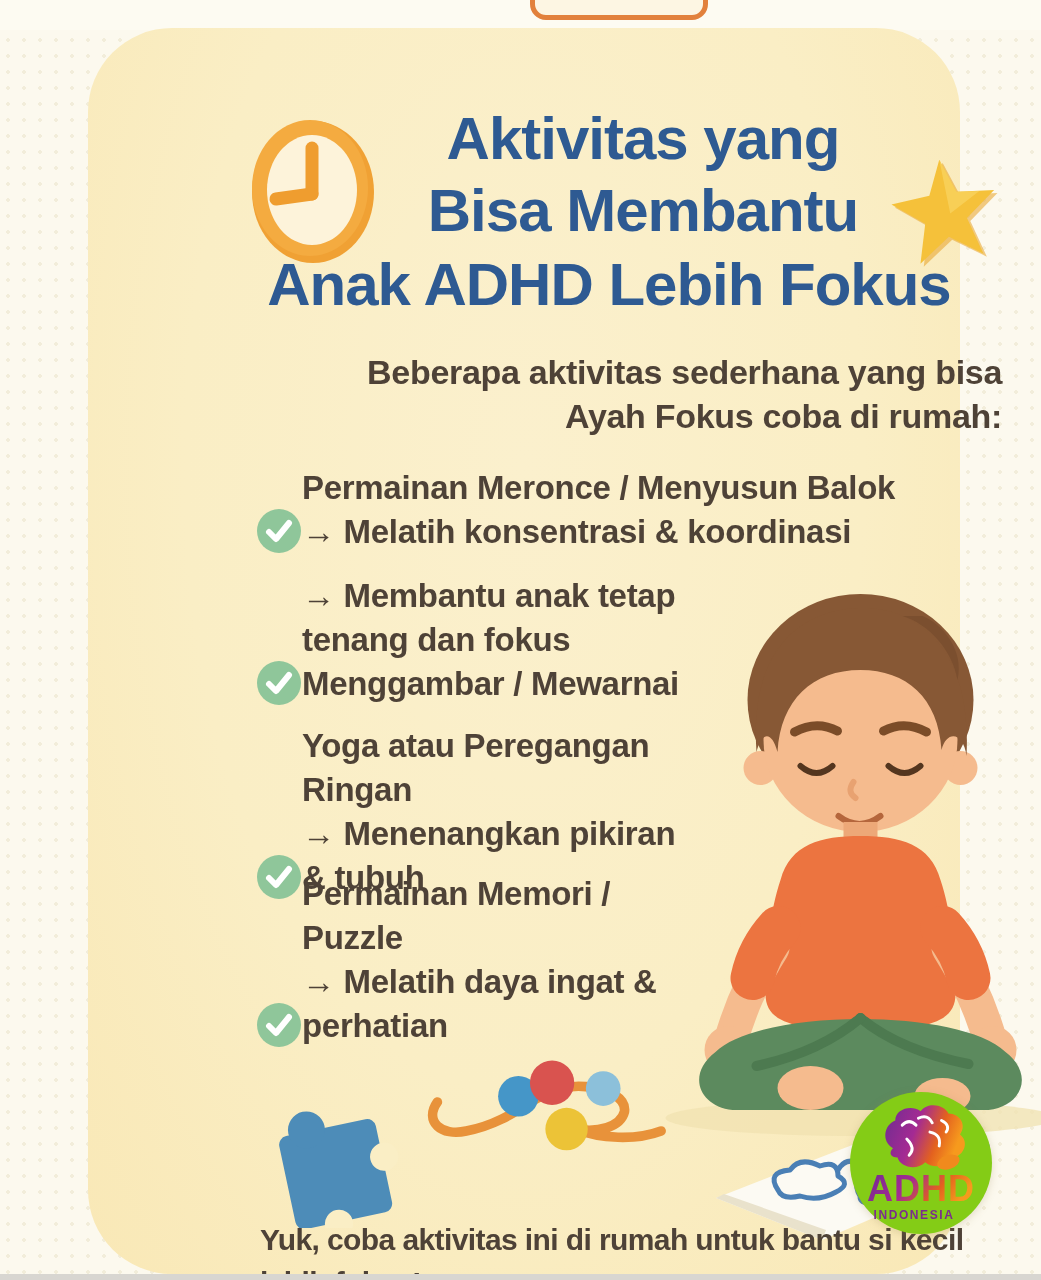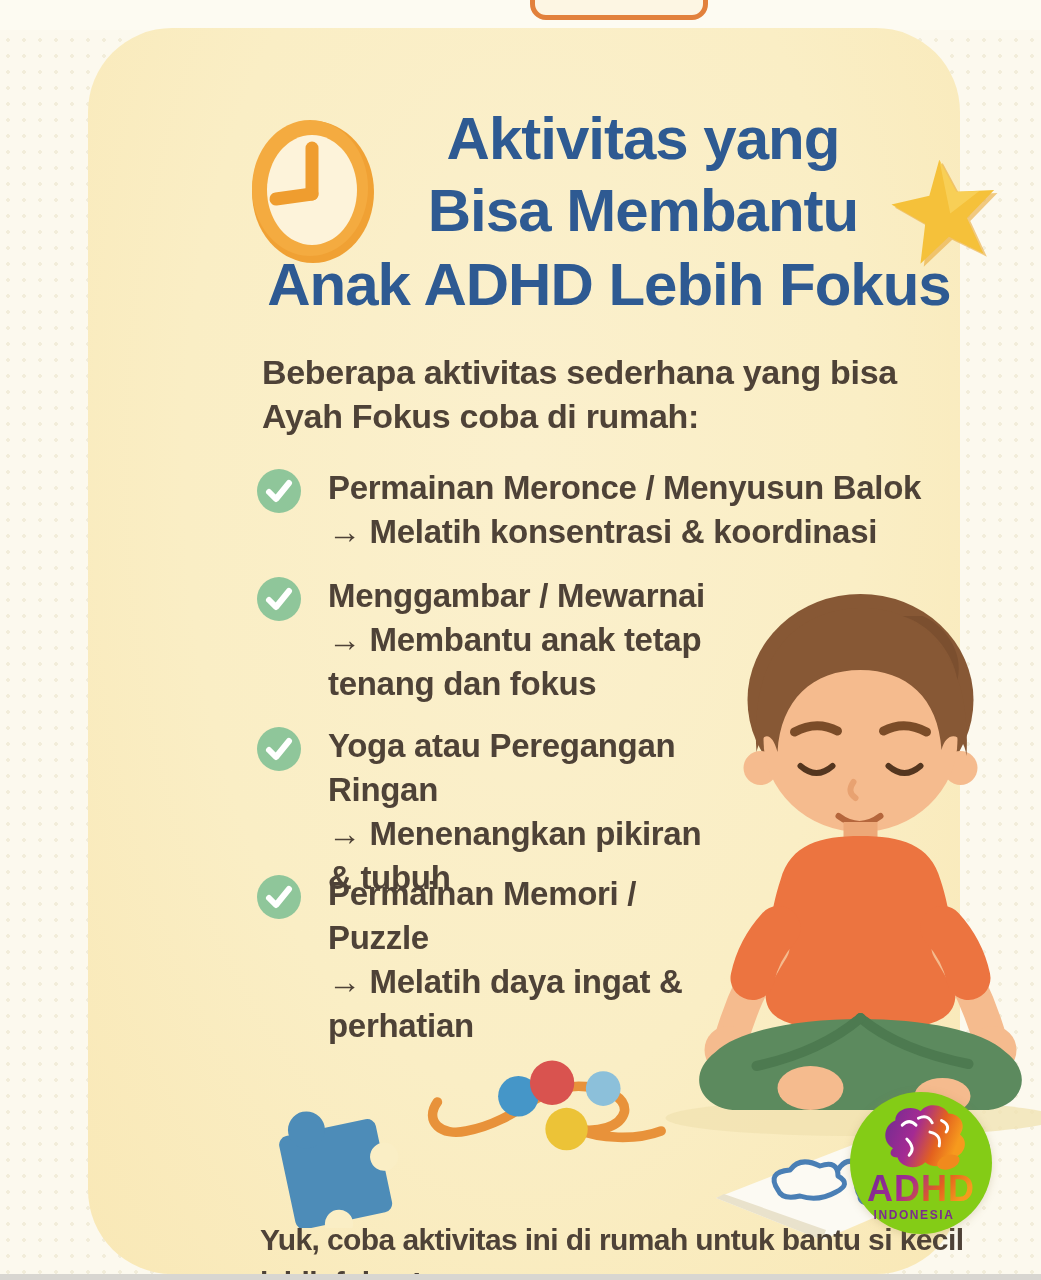--- a/index.html
+++ b/index.html
@@ -31,25 +31,25 @@
     position:absolute;color:#2e5a92;font-weight:bold;font-size:60px;
     letter-spacing:-1px;text-align:center;white-space:nowrap;
   }
   .title.l1{left:260px;top:76px;width:590px;}
   .title.l2{left:260px;top:148px;width:590px;}
   .title.l3{left:118px;top:222px;width:806px;}
   .star{position:absolute;left:798px;top:126px;width:114px;height:114px;}
 
   .intro{
     position:absolute;left:174px;top:322px;width:740px;
-    color:#4e4237;font-size:34px;font-weight:bold;line-height:44px;letter-spacing:-0.3px;
-  }
-
-  
-  .check-item{position:absolute;left:168px;display:flex;gap:26px;}
+    color:#4e4237;font-size:34px;font-weight:bold;line-height:44px;letter-spacing:-0.3px;text-align:right;
+  }
+
+  
+  .check-item{position:absolute;left:168px;display:flex;align-items:flex-end;}
   .check-badge{flex:0 0 46px;width:46px;height:46px;margin-top:2px;}
   .check-text{color:#4e4237;font-size:33px;font-weight:bold;line-height:44px;letter-spacing:-0.3px;}
   .ci-1{top:438px;} .ci-1 .check-text{width:660px;}
   .ci-2{top:546px;} .ci-2 .check-text{width:430px;}
   .ci-3{top:696px;} .ci-3 .check-text{width:390px;}
   .ci-4{top:844px;} .ci-4 .check-text{width:400px;}
 
   
   .boy{position:absolute;left:560px;top:552px;width:425px;height:560px;}
   .beads{position:absolute;left:332px;top:1010px;width:270px;height:132px;}
@@ -121,22 +121,22 @@
         <div>→ Melatih konsentrasi &amp; koordinasi</div>
       </div>
     </div>
 
     <div class="check-item ci-2">
       <svg class="check-badge" viewBox="0 0 46 46">
         <circle cx="23" cy="23" r="22" fill="#8fc69a"></circle>
         <polyline points="13,24 20,31 33,15" stroke="#ffffff" stroke-width="6" fill="none" stroke-linecap="round" stroke-linejoin="round"></polyline>
       </svg>
       <div class="check-text">
+        <div>→ Membantu anak tetap tenang dan fokus</div>
         <div>Menggambar / Mewarnai</div>
-        <div>→ Membantu anak tetap tenang dan fokus</div>
       </div>
     </div>
 
     <div class="check-item ci-3">
       <svg class="check-badge" viewBox="0 0 46 46">
         <circle cx="23" cy="23" r="22" fill="#8fc69a"></circle>
         <polyline points="13,24 20,31 33,15" stroke="#ffffff" stroke-width="6" fill="none" stroke-linecap="round" stroke-linejoin="round"></polyline>
       </svg>
       <div class="check-text">
         <div>Yoga atau Peregangan Ringan</div>

